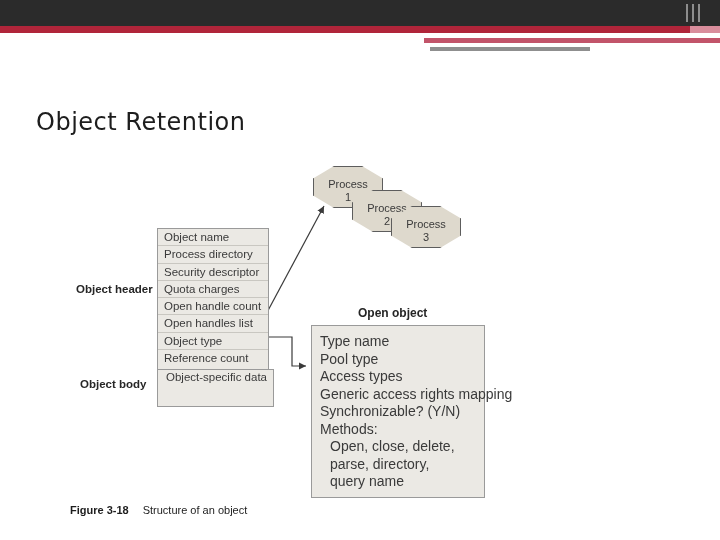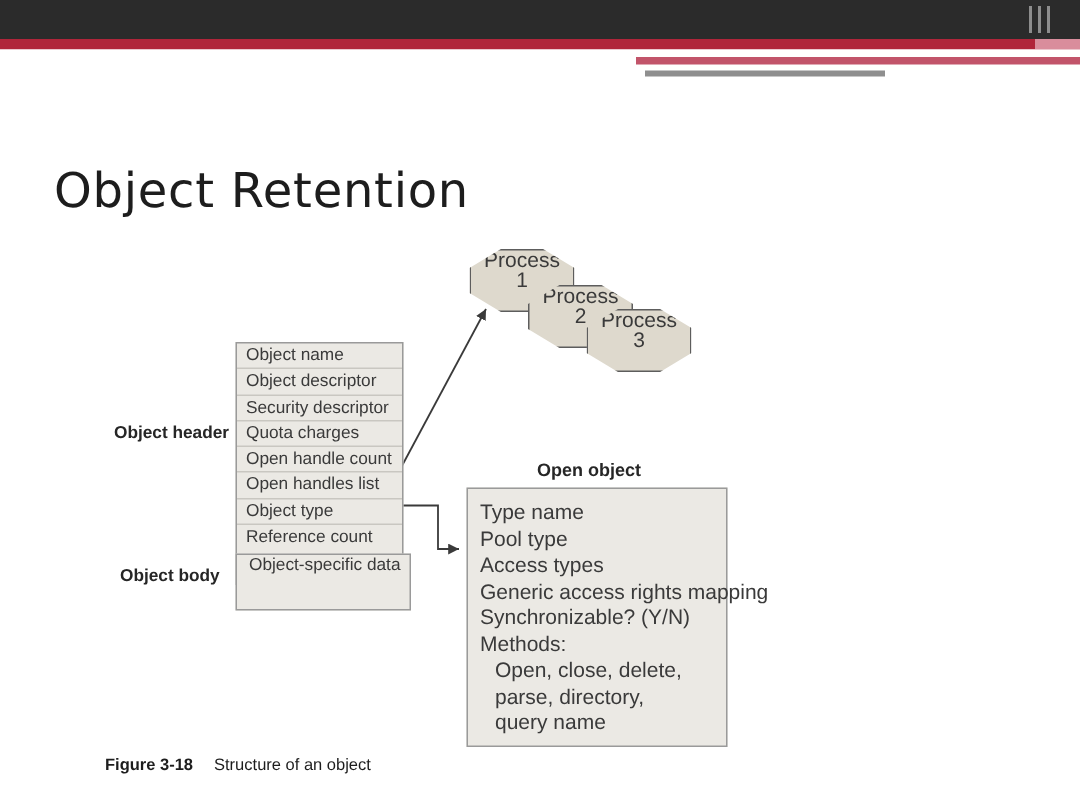--- a/index.html
+++ b/index.html
@@ -66,44 +66,45 @@
     position: absolute;
     left: 430px; top: 47px;
     width: 160px; height: 4px;
     background: #8f8f8f;
   }
 
   
   .page-title {
     position: absolute;
     left: 36px; top: 108px;
-    font-size: 32px;
+    font-size: 24px;
     font-family: "DejaVu Sans", sans-serif;
     font-weight: 400;
     color: #1d1d1d;
     letter-spacing: 0.5px;
   }
 
   
   .diagram {
     position: absolute;
     left: 0; top: 0;
     width: 720px; height: 540px;
   }
 
   .octagon {
     position: absolute;
     background: #ded9cd;
     border: 1px solid #5d5d5d;
     -webkit-clip-path: polygon(30% 0,70% 0,100% 30%,100% 70%,70% 100%,30% 100%,0 70%,0 30%);
     clip-path: polygon(30% 0,70% 0,100% 30%,100% 70%,70% 100%,30% 100%,0 70%,0 30%);
     color: #3a3a3a;
-    font-size: 14px;
+    font-size: 11px;
     text-align: center;
     line-height: 13px;
+    padding-top: 11px;
     box-sizing: border-box;
   }
 
   .hdr-box {
     position: absolute;
     background: #ebe9e4;
     border: 1px solid #9a9a9a;
     box-sizing: border-box;
   }
   .hdr-row {
@@ -219,21 +220,21 @@
   </div>
   <div class="octagon" style="left:391px; top:206px; width:70px; height:42px;">
     <div>Process</div>
     <div>3</div>
   </div>
 
   <div class="side-label" style="left:76px; top:283px;">Object header</div>
 
   <div class="hdr-box" style="left:157px; top:228px; width:112px; height:162px;">
     <div class="hdr-row hdr-sep">Object name</div>
-    <div class="hdr-row hdr-sep">Object descriptor</div>
+    <div class="hdr-row hdr-sep">Process directory</div>
     <div class="hdr-row hdr-sep">Security descriptor</div>
     <div class="hdr-row hdr-sep">Quota charges</div>
     <div class="hdr-row hdr-sep">Open handle count</div>
     <div class="hdr-row hdr-sep">Open handles list</div>
     <div class="hdr-row hdr-sep">Object type</div>
     <div class="hdr-row">Reference count</div>
   </div>
 
   <div class="side-label" style="left:80px; top:378px;">Object body</div>
 

